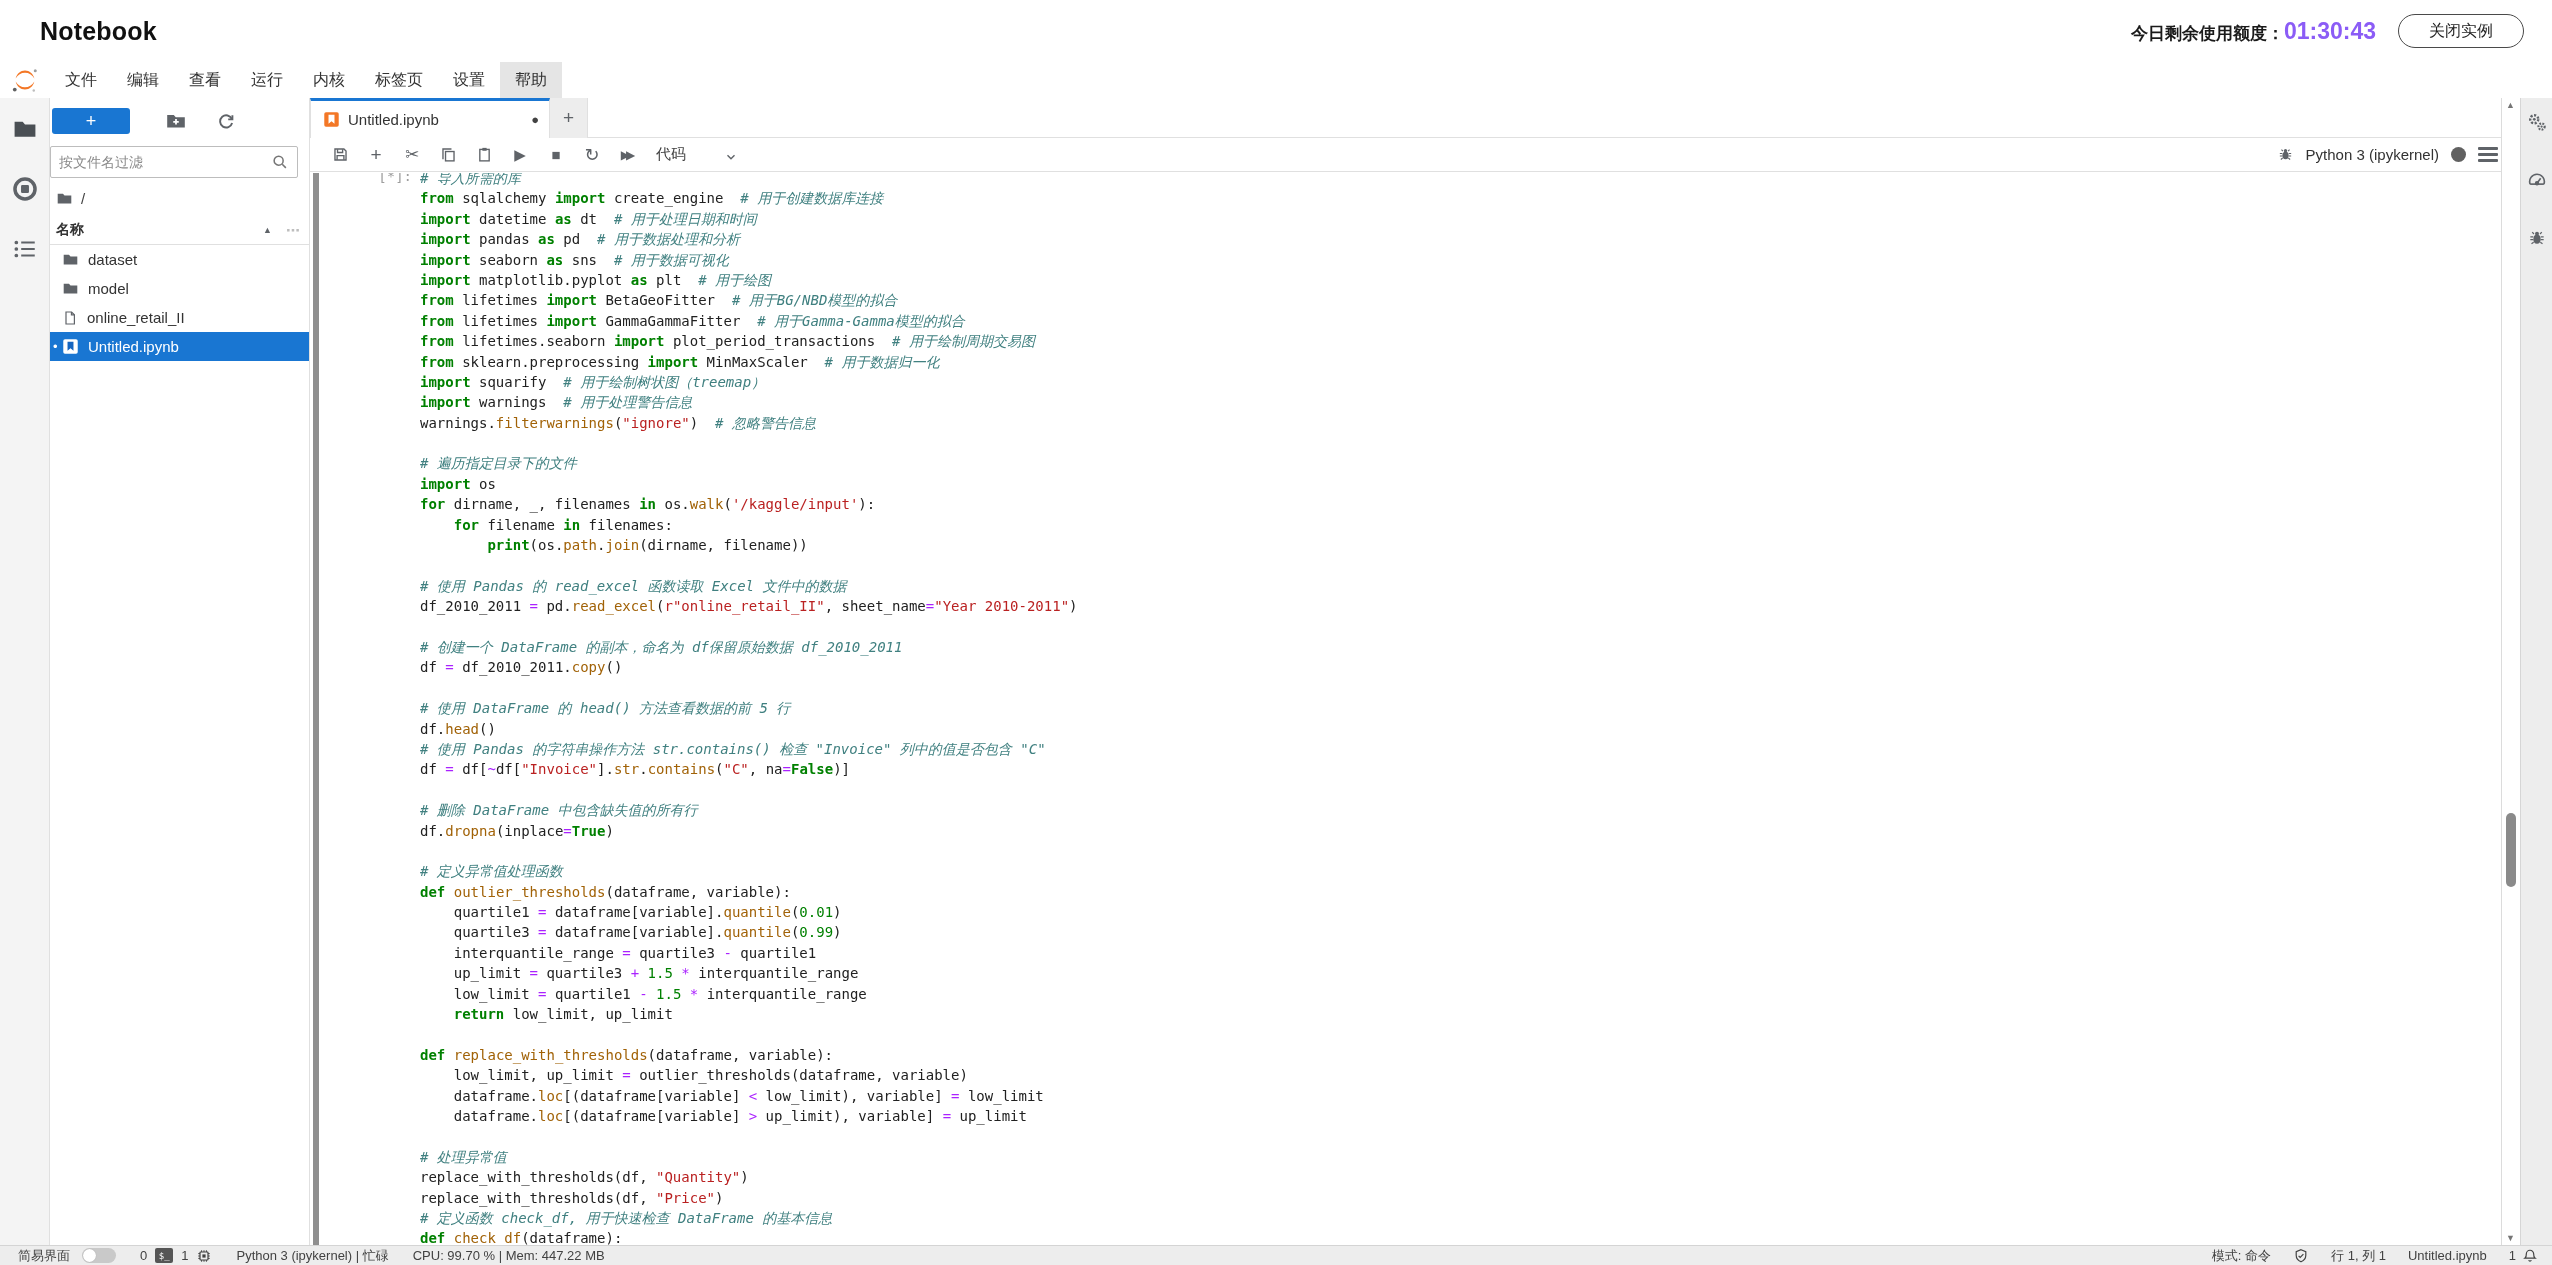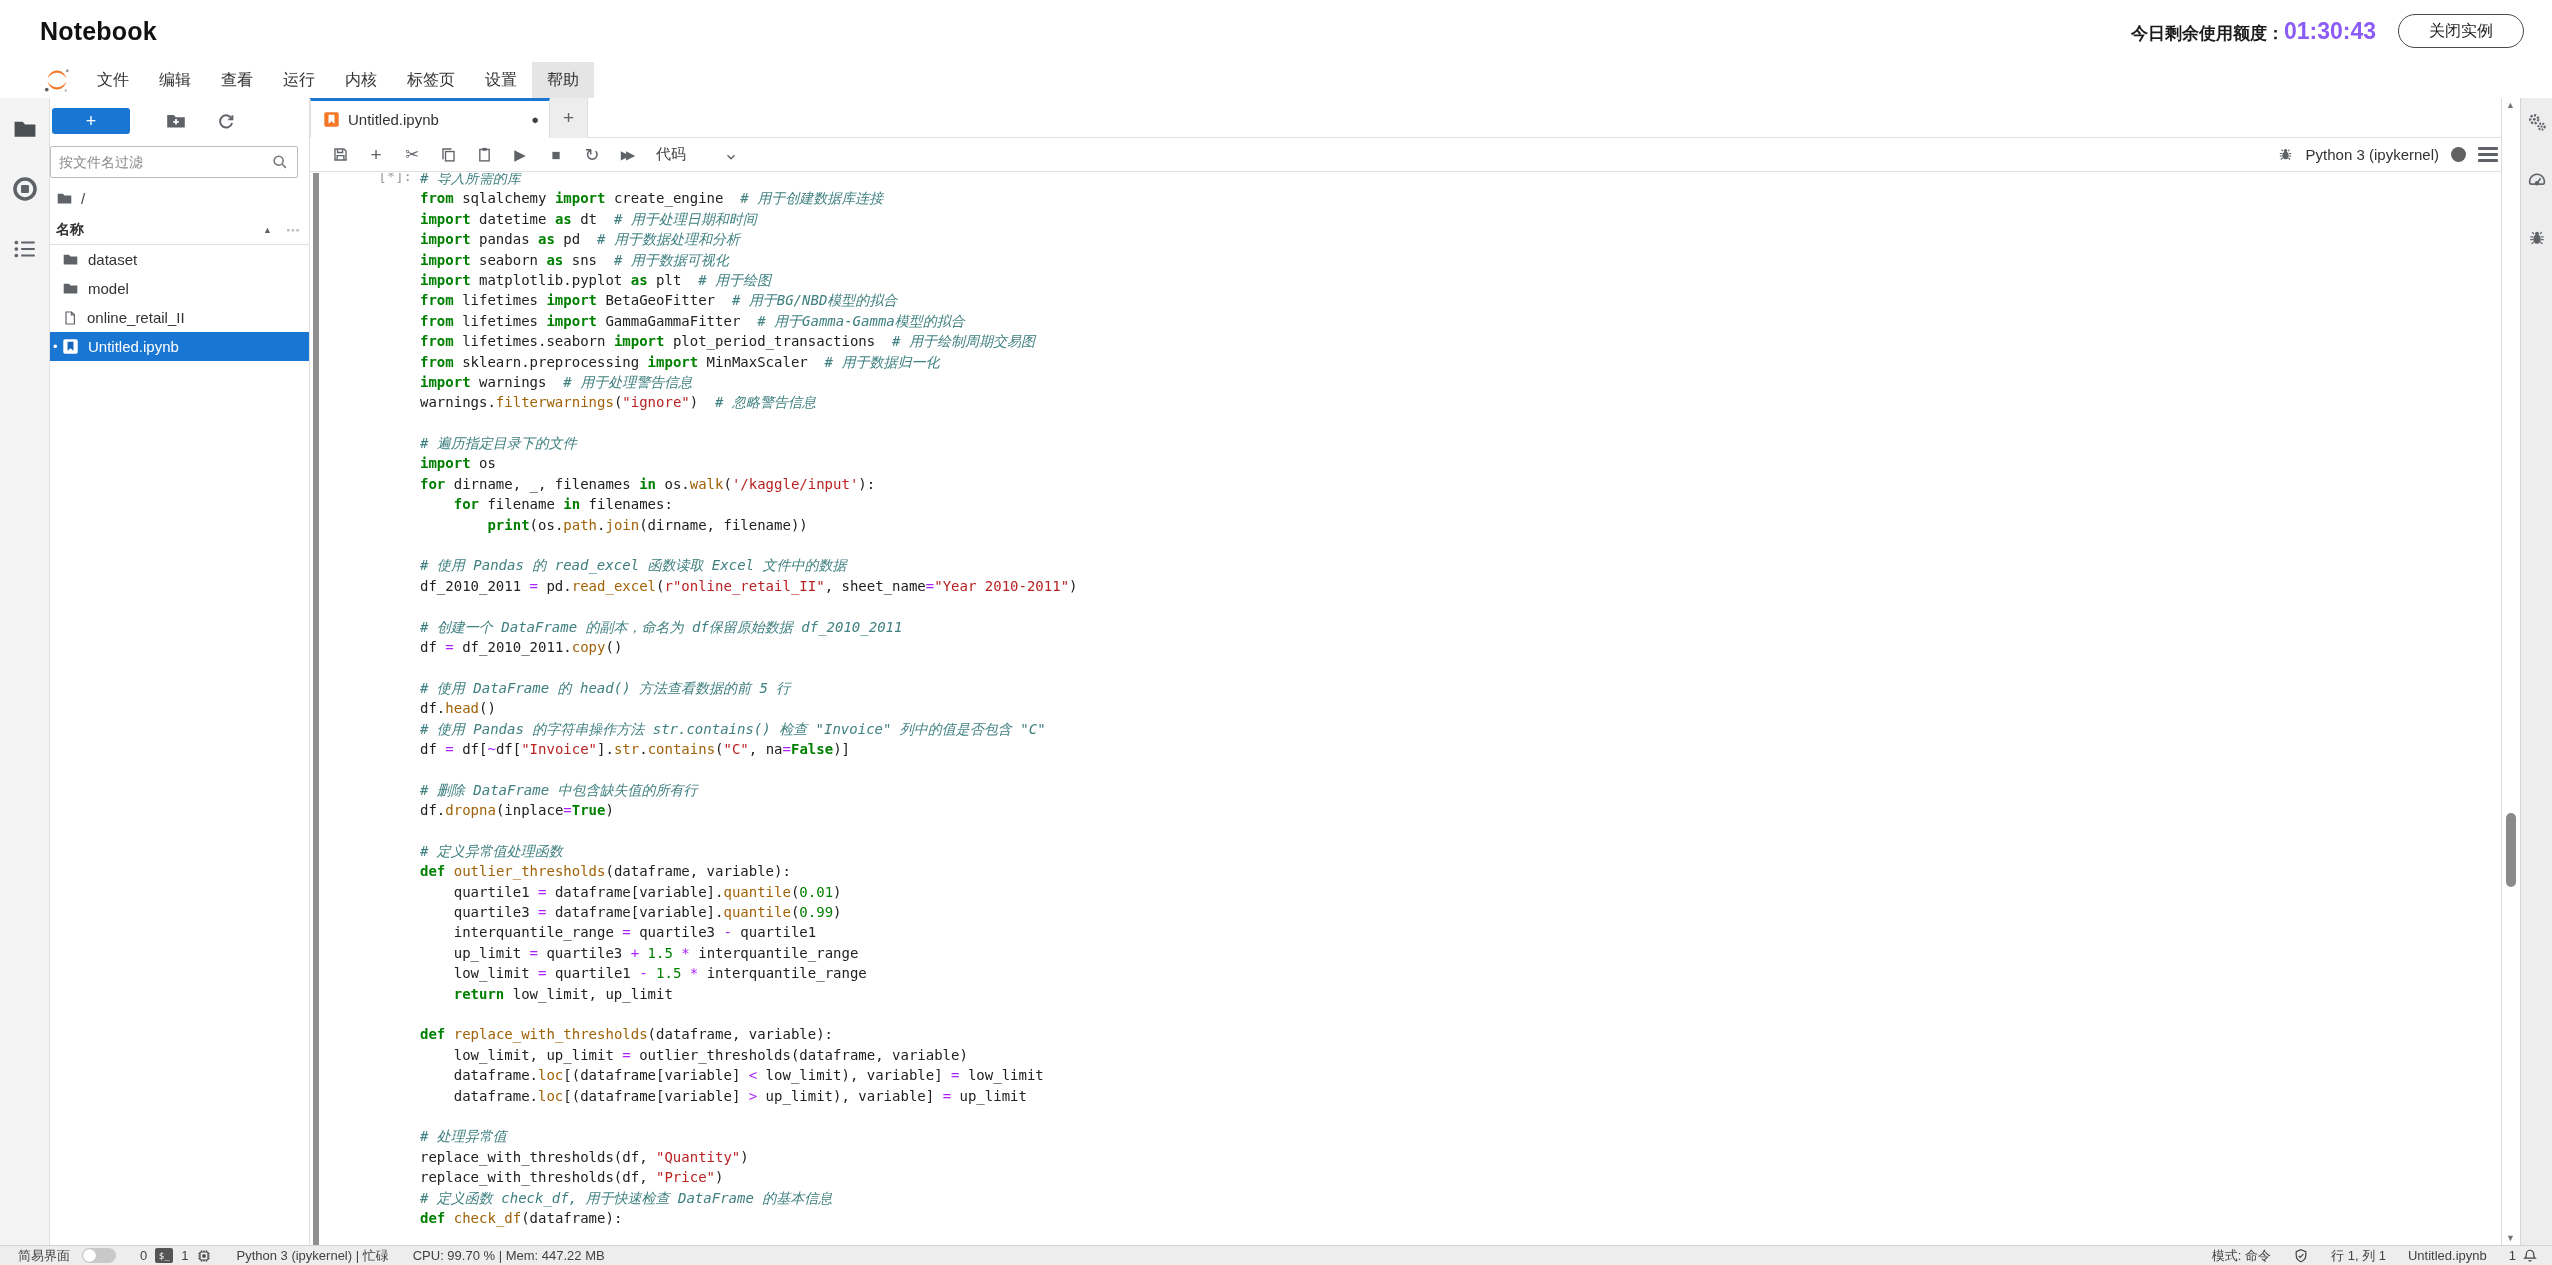--- a/index.html
+++ b/index.html
@@ -13,21 +13,21 @@
   .app-title { font-size:25px; font-weight:bold; color:#111; letter-spacing:.2px; }
   .hdr-right { display:flex; align-items:center; gap:22px; }
   .quota { font-size:17px; font-weight:bold; color:#1a1a1a; }
   .quota-time { font-size:23px; font-weight:bold; color:#8b5cf6; }
   .close-btn { background:#fff; border:1.5px solid #4a4a4a; border-radius:17px; height:34px;
                padding:0 30px; font-size:16px; color:#222; cursor:pointer;
                font-family:inherit; }
 
   
   .menubar { position:absolute; left:0; top:62px; width:2552px; height:36px; background:#fff;
-             display:flex; align-items:center;padding-left:32px; }
+             display:flex; align-items:center; }
   .logo-wrap { width:50px; display:flex; justify-content:center; }
   .menu-items { display:flex; align-items:center; height:36px; }
   .menu-item { padding:0 15px; font-size:16px; color:#333; height:36px; line-height:36px; cursor:pointer; }
   .menu-item.active { background:#e5e5e5; }
 
   
   .main { position:absolute; left:0; top:98px; width:2552px; height:1147px; display:flex; }
 
   .activity-bar { width:50px; height:100%; background:#f4f4f4; border-right:1px solid #e0e0e0;
                   display:flex; flex-direction:column; align-items:center; padding-top:14px; gap:26px; }
@@ -313,20 +313,21 @@
             <div class="code-line"><span class="tk-c"># 导入所需的库</span></div>
             <div class="code-line"><span class="tk-k">from</span><span class="tk-p"> sqlalchemy </span><span class="tk-k">import</span><span class="tk-p"> create_engine  </span><span class="tk-c"># 用于创建数据库连接</span></div>
             <div class="code-line"><span class="tk-k">import</span><span class="tk-p"> datetime </span><span class="tk-k">as</span><span class="tk-p"> dt  </span><span class="tk-c"># 用于处理日期和时间</span></div>
             <div class="code-line"><span class="tk-k">import</span><span class="tk-p"> pandas </span><span class="tk-k">as</span><span class="tk-p"> pd  </span><span class="tk-c"># 用于数据处理和分析</span></div>
             <div class="code-line"><span class="tk-k">import</span><span class="tk-p"> seaborn </span><span class="tk-k">as</span><span class="tk-p"> sns  </span><span class="tk-c"># 用于数据可视化</span></div>
             <div class="code-line"><span class="tk-k">import</span><span class="tk-p"> matplotlib.pyplot </span><span class="tk-k">as</span><span class="tk-p"> plt  </span><span class="tk-c"># 用于绘图</span></div>
             <div class="code-line"><span class="tk-k">from</span><span class="tk-p"> lifetimes </span><span class="tk-k">import</span><span class="tk-p"> BetaGeoFitter  </span><span class="tk-c"># 用于BG/NBD模型的拟合</span></div>
             <div class="code-line"><span class="tk-k">from</span><span class="tk-p"> lifetimes </span><span class="tk-k">import</span><span class="tk-p"> GammaGammaFitter  </span><span class="tk-c"># 用于Gamma-Gamma模型的拟合</span></div>
             <div class="code-line"><span class="tk-k">from</span><span class="tk-p"> lifetimes.seaborn </span><span class="tk-k">import</span><span class="tk-p"> plot_period_transactions  </span><span class="tk-c"># 用于绘制周期交易图</span></div>
             <div class="code-line"><span class="tk-k">from</span><span class="tk-p"> sklearn.preprocessing </span><span class="tk-k">import</span><span class="tk-p"> MinMaxScaler  </span><span class="tk-c"># 用于数据归一化</span></div>
+            <div class="code-line"><span class="tk-k">import</span><span class="tk-p"> squarify  </span><span class="tk-c"># 用于绘制树状图（treemap）</span></div>
             <div class="code-line"><span class="tk-k">import</span><span class="tk-p"> warnings  </span><span class="tk-c"># 用于处理警告信息</span></div>
             <div class="code-line"><span class="tk-p">warnings.</span><span class="tk-f">filterwarnings</span><span class="tk-p">(</span><span class="tk-s">"ignore"</span><span class="tk-p">)  </span><span class="tk-c"># 忽略警告信息</span></div>
             <div class="code-line">&nbsp;</div>
             <div class="code-line"><span class="tk-c"># 遍历指定目录下的文件</span></div>
             <div class="code-line"><span class="tk-k">import</span><span class="tk-p"> os</span></div>
             <div class="code-line"><span class="tk-k">for</span><span class="tk-p"> dirname, _, filenames </span><span class="tk-k">in</span><span class="tk-p"> os.</span><span class="tk-f">walk</span><span class="tk-p">(</span><span class="tk-s">'/kaggle/input'</span><span class="tk-p">):</span></div>
             <div class="code-line"><span class="tk-p">    </span><span class="tk-k">for</span><span class="tk-p"> filename </span><span class="tk-k">in</span><span class="tk-p"> filenames:</span></div>
             <div class="code-line"><span class="tk-p">        </span><span class="tk-k">print</span><span class="tk-p">(os.</span><span class="tk-f">path</span><span class="tk-p">.</span><span class="tk-f">join</span><span class="tk-p">(dirname, filename))</span></div>
             <div class="code-line">&nbsp;</div>
             <div class="code-line"><span class="tk-c"># 使用 Pandas 的 read_excel 函数读取 Excel 文件中的数据</span></div>

